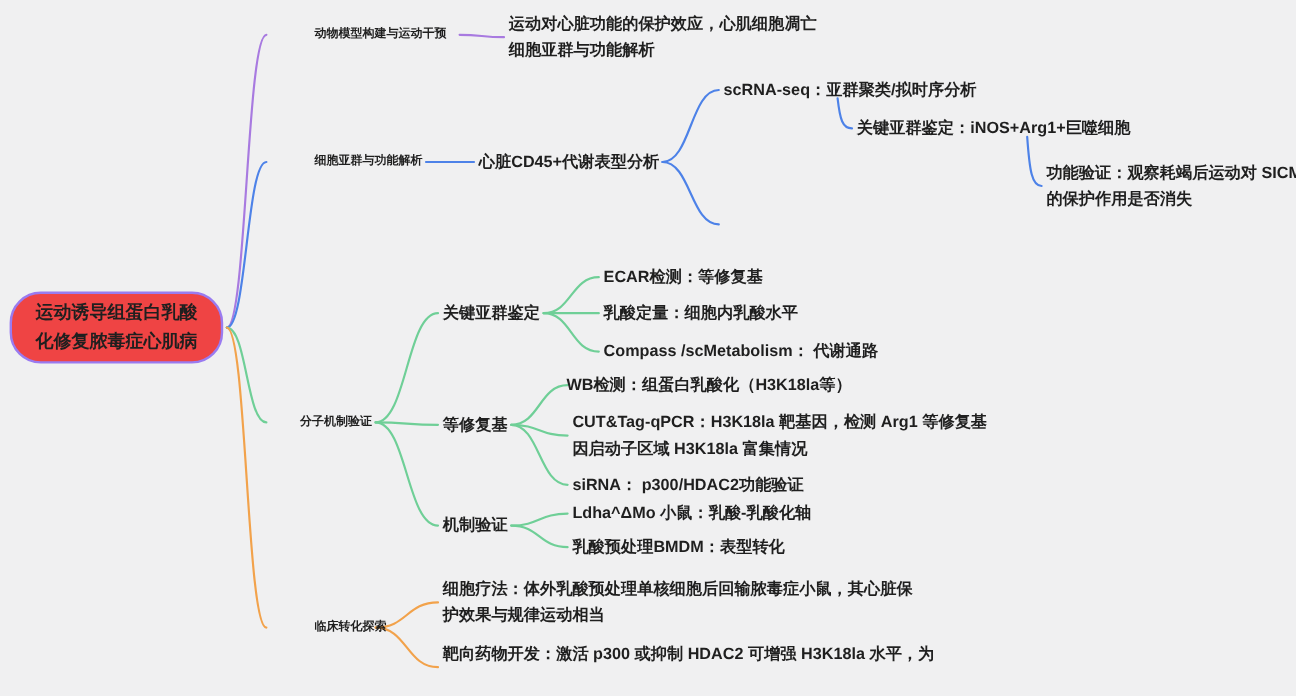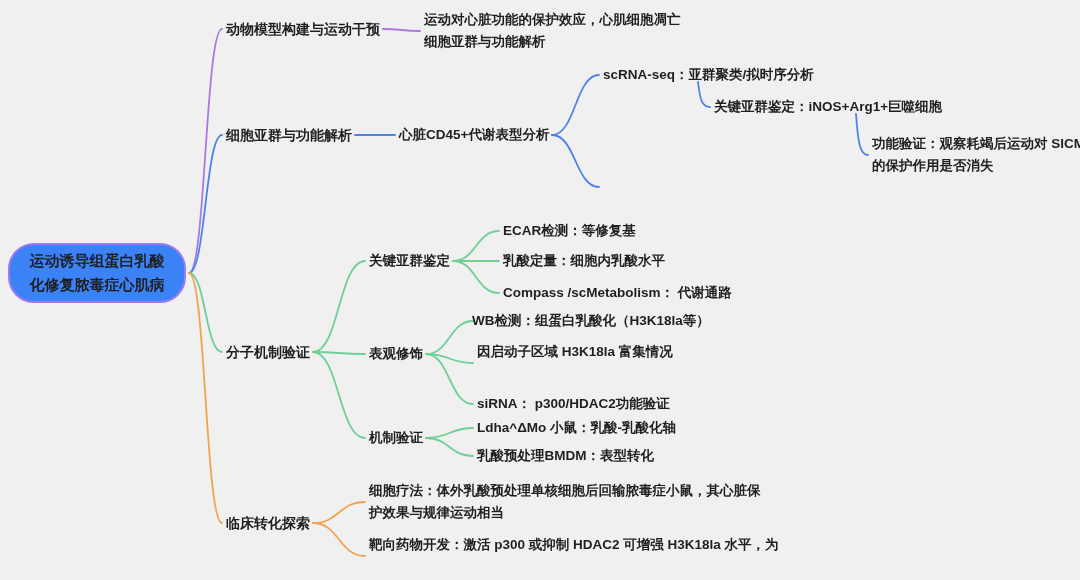--- a/index.html
+++ b/index.html
@@ -14,29 +14,29 @@
   svg.links{position:absolute;left:0;top:0;z-index:0;}
   .node{
     position:absolute;
     z-index:1;
     font-weight:700;
     font-size:13.5px;
     line-height:20px;
     white-space:nowrap;
     cursor:default;
   }
-  .node.lvl1{font-size:14px;}
+  .node.lvl1{font-size:10px;margin-left:36px;}
   .twoline{line-height:22px;}
   .twoline .ln{white-space:nowrap;height:22px;}
   .rootnode{
     position:absolute;
     z-index:2;
     left:8px;top:243px;
     width:178px;height:60px;
-    background:#3b82f6;
+    background:#ef4444;
     border:2.5px solid #9a7bf0;
     border-radius:26px;
     box-sizing:border-box;
     display:flex;flex-direction:column;
     align-items:center;justify-content:center;
     font-weight:700;font-size:15px;line-height:24px;
     text-align:center;
   }
 </style>
 </head>
@@ -83,30 +83,31 @@
 
   <div class="node lvl1" id="b2" style="left:226px;top:125px">细胞亚群与功能解析</div>
   <div class="node" id="b2c1" style="left:399px;top:125px">心脏CD45+代谢表型分析</div>
   <div class="node" id="b2c1a" style="left:603px;top:65px">scRNA-seq：亚群聚类/拟时序分析</div>
   <div class="node" id="b2c1a1" style="left:714px;top:97px">关键亚群鉴定：iNOS+Arg1+巨噬细胞</div>
   <div class="node twoline" id="b2c1a1a" style="left:872px;top:133px">
     <div class="ln">功能验证：观察耗竭后运动对 SICM</div>
     <div class="ln">的保护作用是否消失</div>
   </div>
 
-  <div class="node lvl1" id="b3" style="left:226px;top:342px">分子机制验证</div>
+  <div class="node lvl1" id="b3" style="left:214px;top:342px">分子机制验证</div>
 
   <div class="node" id="b3c1" style="left:369px;top:251px">关键亚群鉴定</div>
   <div class="node" id="b3c1a" style="left:503px;top:221px">ECAR检测：等修复基</div>
   <div class="node" id="b3c1b" style="left:503px;top:251px">乳酸定量：细胞内乳酸水平</div>
   <div class="node" id="b3c1c" style="left:503px;top:283px">Compass /scMetabolism： 代谢通路</div>
 
-  <div class="node" id="b3c2" style="left:369px;top:344px">表观修饰</div>
+  <div class="node" id="b3c2" style="left:369px;top:344px">等修复基</div>
   <div class="node" id="b3c2a" style="left:472px;top:311px">WB检测：组蛋白乳酸化（H3K18la等）</div>
   <div class="node twoline" id="b3c2b" style="left:477px;top:341px">
+    <div class="ln">CUT&amp;Tag-qPCR：H3K18la 靶基因，检测 Arg1 等修复基</div>
     <div class="ln">因启动子区域 H3K18la 富集情况</div>
   </div>
   <div class="node" id="b3c2c" style="left:477px;top:394px">siRNA： p300/HDAC2功能验证</div>
 
   <div class="node" id="b3c3" style="left:369px;top:428px">机制验证</div>
   <div class="node" id="b3c3a" style="left:477px;top:418px">Ldha^ΔMo 小鼠：乳酸-乳酸化轴</div>
   <div class="node" id="b3c3b" style="left:477px;top:446px">乳酸预处理BMDM：表型转化</div>
 
   <div class="node lvl1" id="b4" style="left:226px;top:513px">临床转化探索</div>
   <div class="node twoline" id="b4c1" style="left:369px;top:480px">

